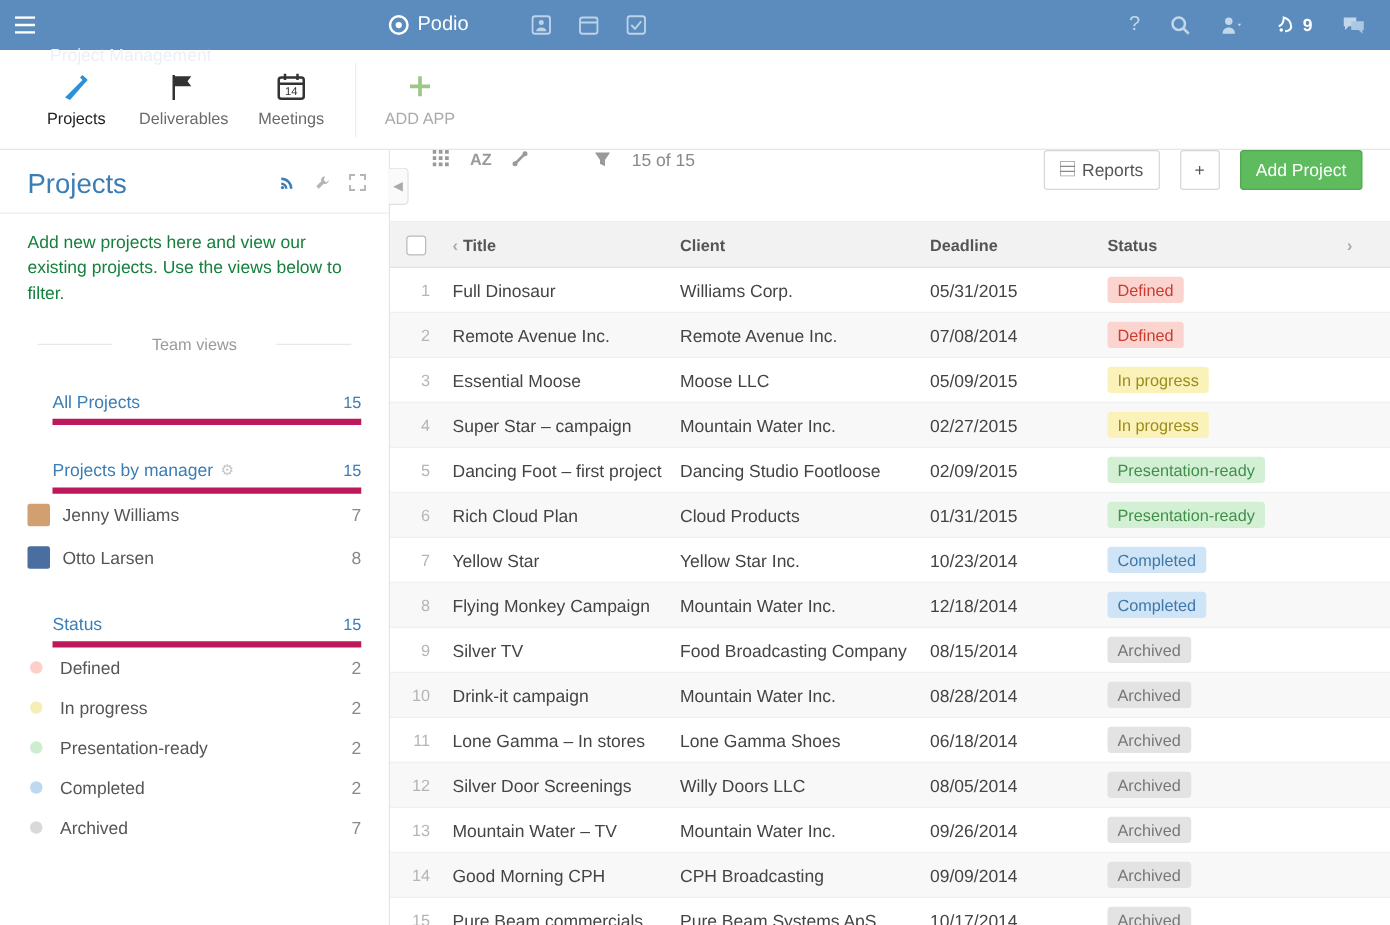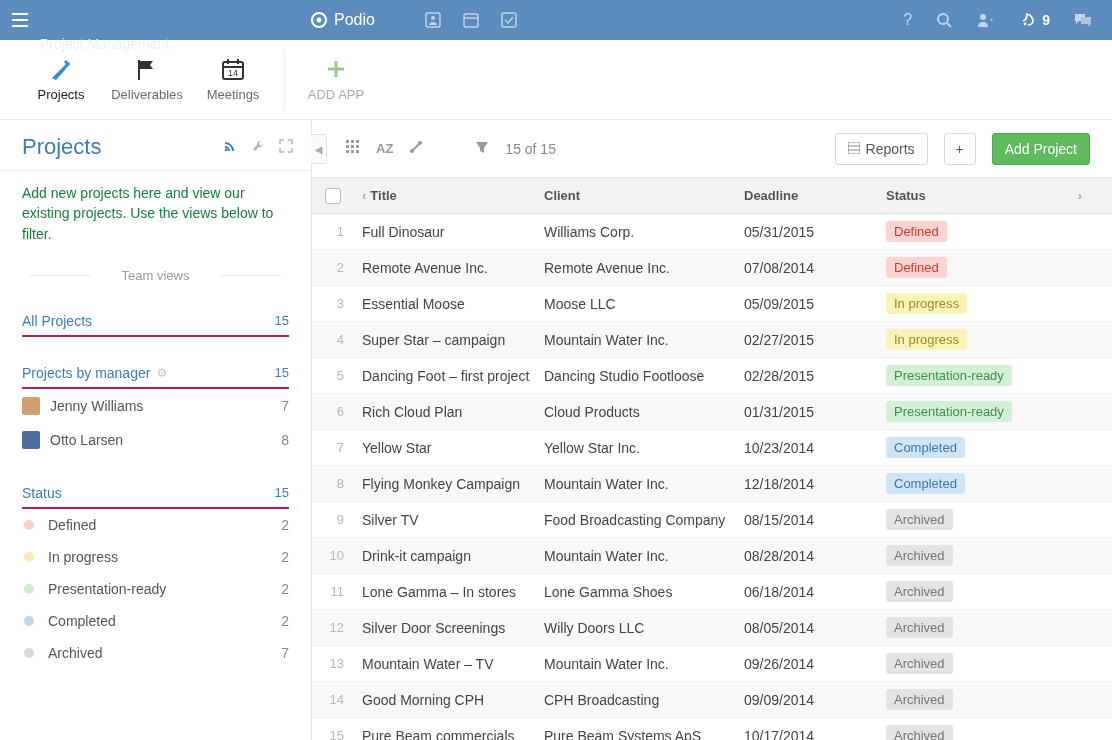--- a/index.html
+++ b/index.html
@@ -30,37 +30,37 @@
   .sidebar { width: 312px; border-right: 1px solid #e5e5e5; background: #fff; overflow-y: auto; }
   .sidebar .sidehead { display: flex; align-items: center; padding: 14px 18px 10px 22px; }
   .sidebar .sidehead h1 { font-size: 22px; font-weight: 400; color: #3b7db5; flex: 1; }
   .sidebar .sideicons { display: flex; gap: 14px; color: #b5b5b5; }
   .sidebar .sideicons span { cursor: pointer; }
   .sidebar .desc { padding: 12px 22px 14px 22px; color: #15803d; font-size: 14px; line-height: 1.45; border-top: 1px solid #eee; }
   .sidebar .teamviews { text-align: center; color: #9a9a9a; font-size: 13px; padding: 10px 0; position: relative; }
   .sidebar .teamviews::before, .sidebar .teamviews::after { content:''; position:absolute; top:50%; width:60px; height:1px; background:#e8e8e8; }
   .sidebar .teamviews::before { left: 30px; } .sidebar .teamviews::after { right: 30px; }
   .sidebar .section { padding: 10px 22px 8px 22px; }
-  .sidebar .section-head { display:flex; justify-content: space-between; align-items:flex-start; color:#3b7db5; font-size:14px; padding: 10px 0 6px 0; border-bottom: 2px solid #be185d; cursor:pointer; }
+  .sidebar .section-head { display:flex; justify-content: space-between; align-items:flex-end; color:#3b7db5; font-size:14px; padding: 10px 0 6px 0; border-bottom: 5px solid #be185d; cursor:pointer;margin-left:20px; }
   .sidebar .section-head .count { color:#3b7db5; font-size: 13px; }
   .sidebar .row { display:flex; align-items:center; padding: 8px 0; color:#555; font-size:14px; cursor:pointer; }
   .sidebar .row .avatar { width:18px; height:18px; border-radius:2px; margin-right:10px; background:#bbb; }
   .sidebar .row .dot { width:10px; height:10px; border-radius:50%; margin-right:14px; margin-left:2px; }
   .sidebar .row .label { flex:1; }
   .sidebar .row .num { color:#888; }
   .dot-defined { background:#fccfc9; }
   .dot-inprogress { background:#f6eeb4; }
   .dot-presentation { background:#cdeece; }
   .dot-completed { background:#bdd8f0; }
   .dot-archived { background:#d9d9d9; }
   
   
   .content { flex:1; display:flex; flex-direction:column; position:relative; }
   .collapse-tab { position:absolute; left:-1px; top:14px; width:16px; height:30px; border:1px solid #e0e0e0; border-left:none; background:#fafafa; border-radius:0 4px 4px 0; display:flex; align-items:center; justify-content:center; color:#aaa; cursor:pointer; font-size:10px; }
-  .toolbar { height: 58px; display:flex; align-items:center; padding: 0 22px 0 34px; border-bottom:1px solid #e8e8e8; gap:16px; }
+  .toolbar { height: 58px; display:flex; align-items:flex-start; padding: 0 22px 0 34px; border-bottom:1px solid #e8e8e8; gap:16px; }
   .toolbar .tbic { color:#9a9a9a; cursor:pointer; font-size:13px; }
   .toolbar .count-txt { color:#888; font-size:14px; }
   .toolbar .spacer { flex:1; }
   .toolbar .btn { height:32px; padding:0 12px; border:1px solid #d8d8d8; background:#fff; border-radius:3px; display:flex; align-items:center; gap:6px; cursor:pointer; color:#555; font-size:14px; }
   .toolbar .btn.square { width:32px; padding:0; justify-content:center; }
   .toolbar .btn.primary { background:#5ebb5e; color:#fff; border-color:#4fa74f; font-weight:500; }
   
   .table { flex:1; overflow:auto; }
   .thead { display:flex; background:#f2f2f2; border-bottom:1px solid #e2e2e2; height:36px; align-items:center; color:#555; font-weight:600; font-size:13px; }
   .th-check { width:42px; display:flex; justify-content:center; }
@@ -364,21 +364,21 @@
             <div class="td-num">4</div>
     <div class="td-title">Super Star – campaign</div>
     <div class="td-client">Mountain Water Inc.</div>
     <div class="td-deadline">02/27/2015</div>
     <div class="td-status"><span class="tag In">In progress</span></div>
           </div>
           <div class="trow">
             <div class="td-num">5</div>
     <div class="td-title">Dancing Foot – first project</div>
     <div class="td-client">Dancing Studio Footloose</div>
-    <div class="td-deadline">02/28/2015</div>
+    <div class="td-deadline">02/09/2015</div>
     <div class="td-status"><span class="tag Presentation">Presentation-ready</span></div>
           </div>
           <div class="trow alt">
             <div class="td-num">6</div>
     <div class="td-title">Rich Cloud Plan</div>
     <div class="td-client">Cloud Products</div>
     <div class="td-deadline">01/31/2015</div>
     <div class="td-status"><span class="tag Presentation">Presentation-ready</span></div>
           </div>
           <div class="trow">

